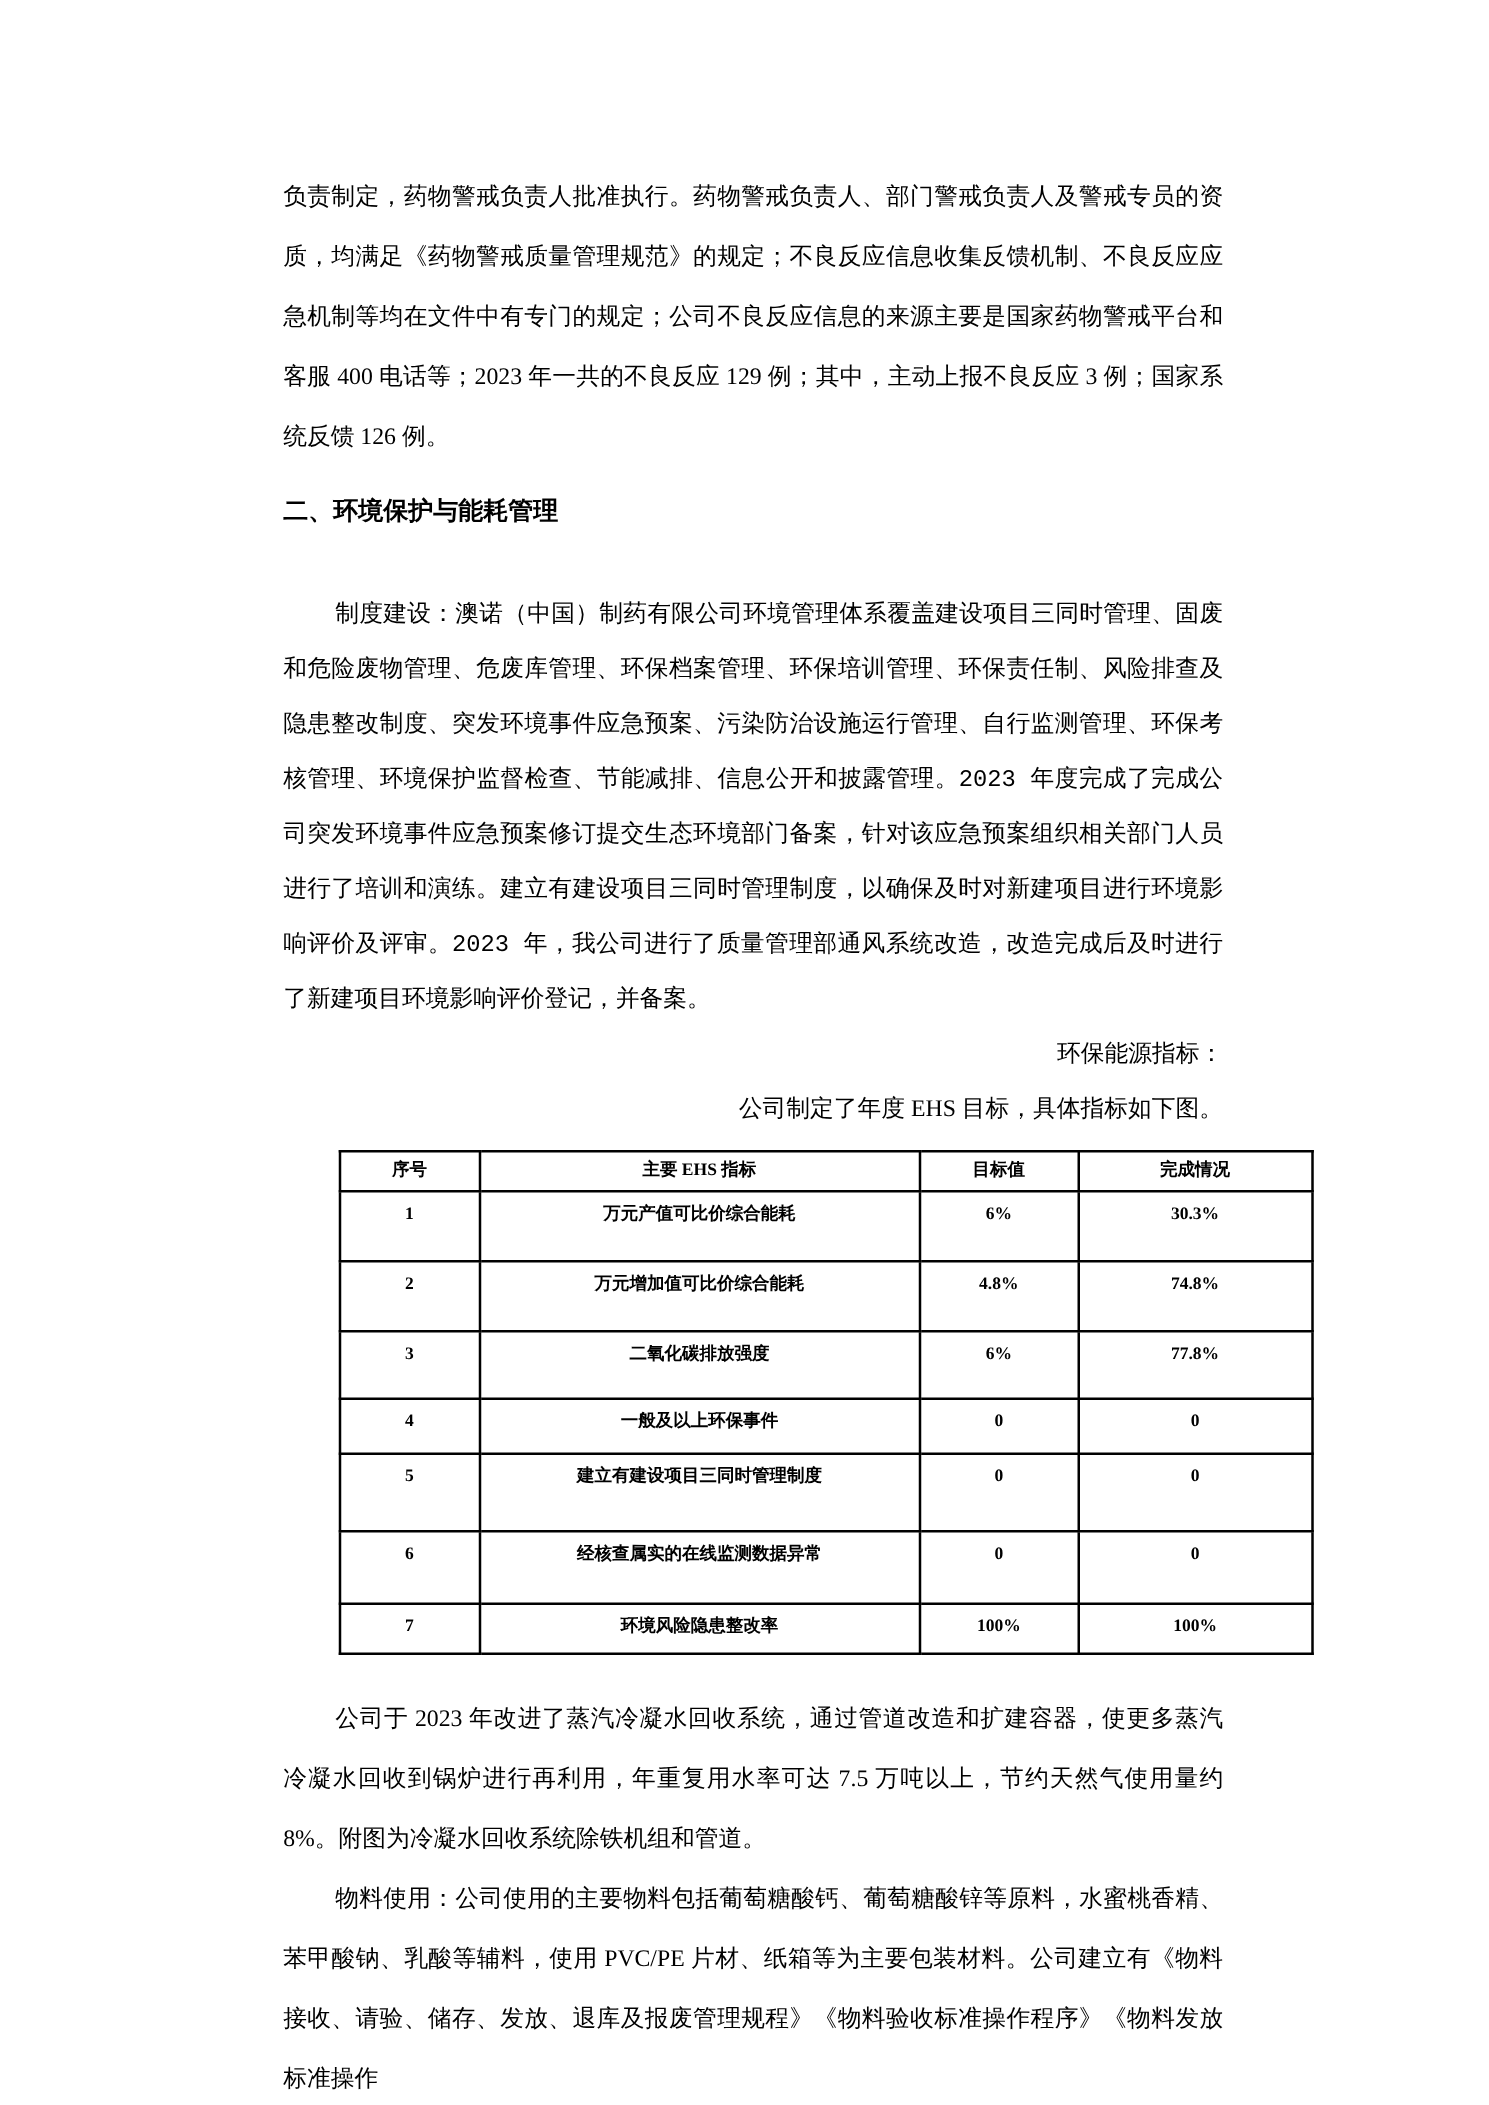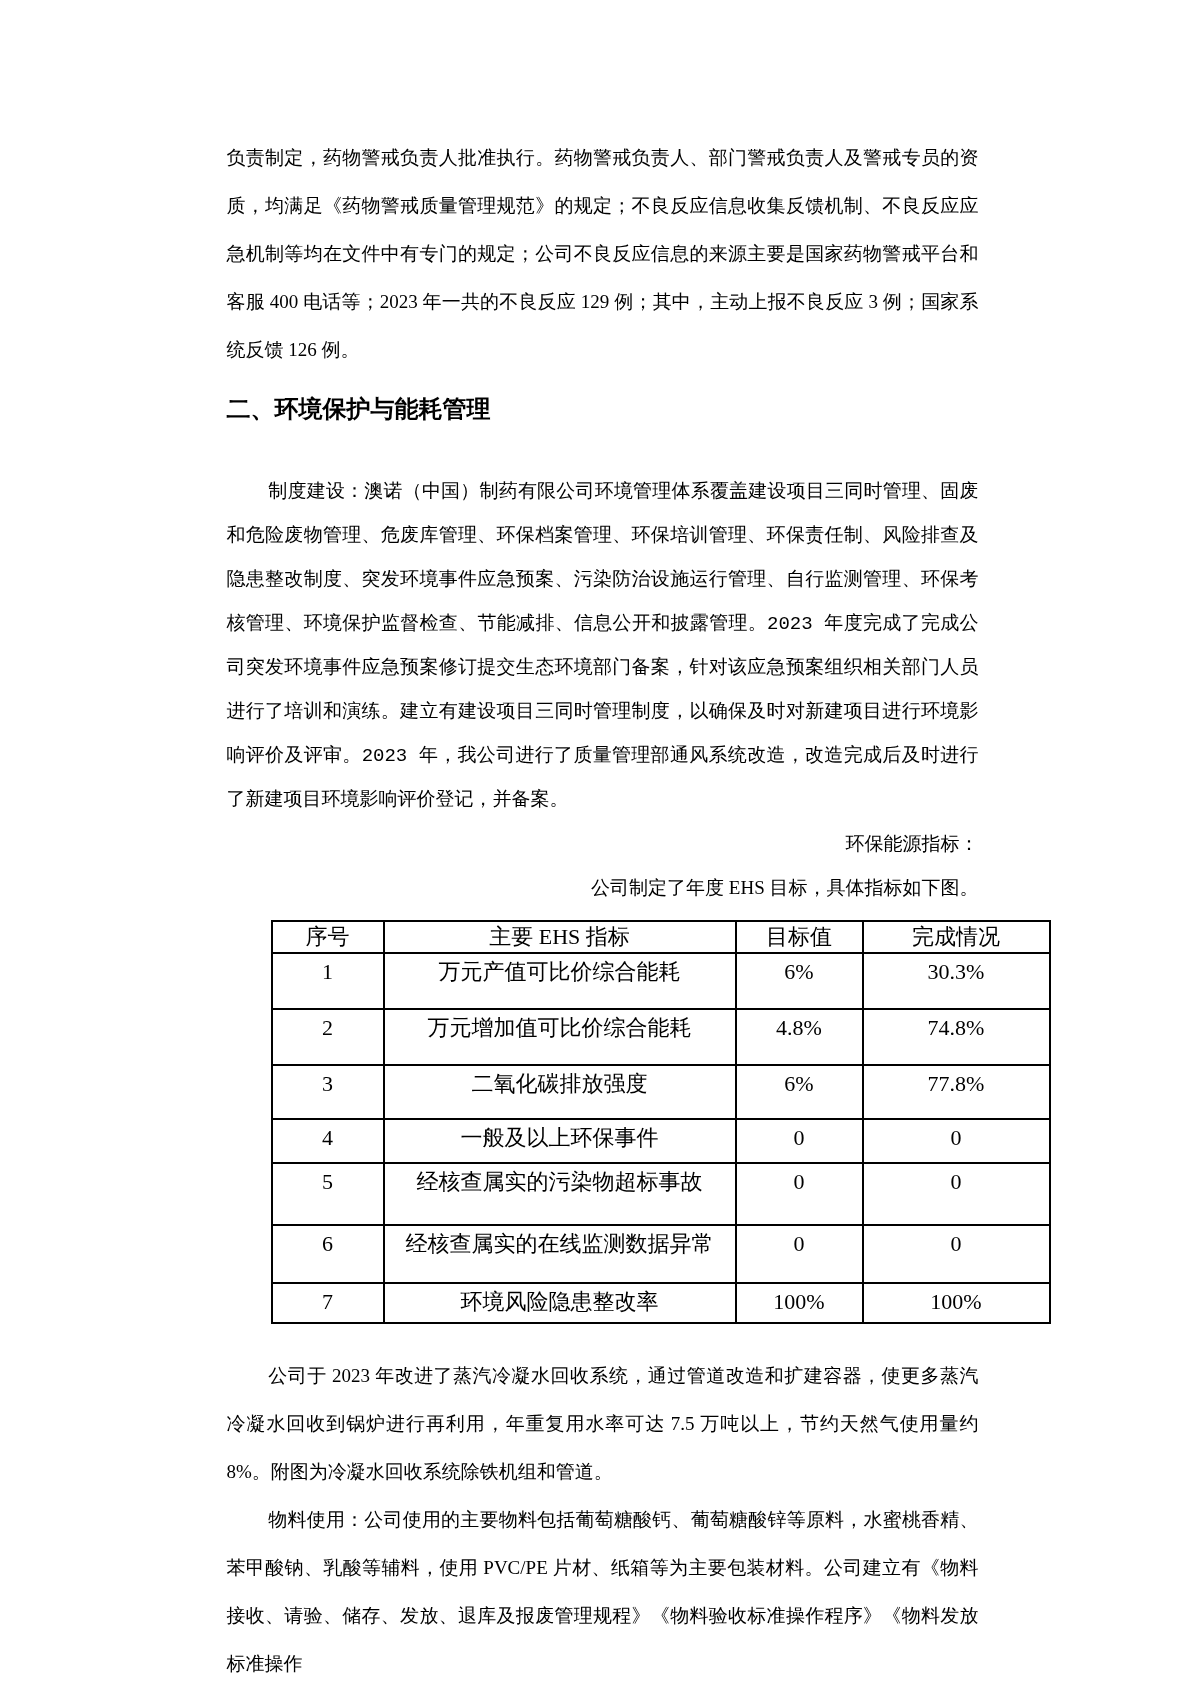--- a/index.html
+++ b/index.html
@@ -18,43 +18,43 @@
   }
   .para{
     text-align:justify;
     margin:0;
     line-height:48px;
   }
   .para.indent{ text-indent:2.2em; }
   .para.tight{ line-height:44px;font-family:Liberation Mono, monospace; }
   .section-heading{
     font-weight:bold;
-    font-size:24px;
+    font-size:20px;
     margin:20px 0 46px 0;
     line-height:30px;
   }
   .label-line{
     margin:0;
     line-height:44px;
     text-indent:2.2em;
     text-align:right;
   }
   table.ehs{
     border-collapse:collapse;
     table-layout:fixed;
     width:778px;
     margin:10px 0 0 44px;
   }
   table.ehs td,table.ehs th{
     border:2px solid #000000;
-    font-weight:normal;
+    font-weight:bold;
     text-align:center;
     vertical-align:top;
     padding:4px 4px 0 4px;
-    font-size:22px;
+    font-size:14px;
     line-height:28px;
     overflow:hidden;
   }
   table.ehs tr.hdr td{ height:30px; vertical-align:middle; padding-top:0; }
   table.ehs tr.r1 td{ height:50px; }
   table.ehs tr.r2 td{ height:50px; }
   table.ehs tr.r3 td{ height:48px; }
   table.ehs tr.r4 td{ height:38px; }
   table.ehs tr.r5 td{ height:56px; }
   table.ehs tr.r6 td{ height:52px; }
@@ -108,21 +108,21 @@
         <td>77.8%</td>
       </tr>
       <tr class="r4">
         <td>4</td>
         <td>一般及以上环保事件</td>
         <td>0</td>
         <td>0</td>
       </tr>
       <tr class="r5">
         <td>5</td>
-        <td>经核查属实的污染物超标事故</td>
+        <td>建立有建设项目三同时管理制度</td>
         <td>0</td>
         <td>0</td>
       </tr>
       <tr class="r6">
         <td>6</td>
         <td>经核查属实的在线监测数据异常</td>
         <td>0</td>
         <td>0</td>
       </tr>
       <tr class="r7">

